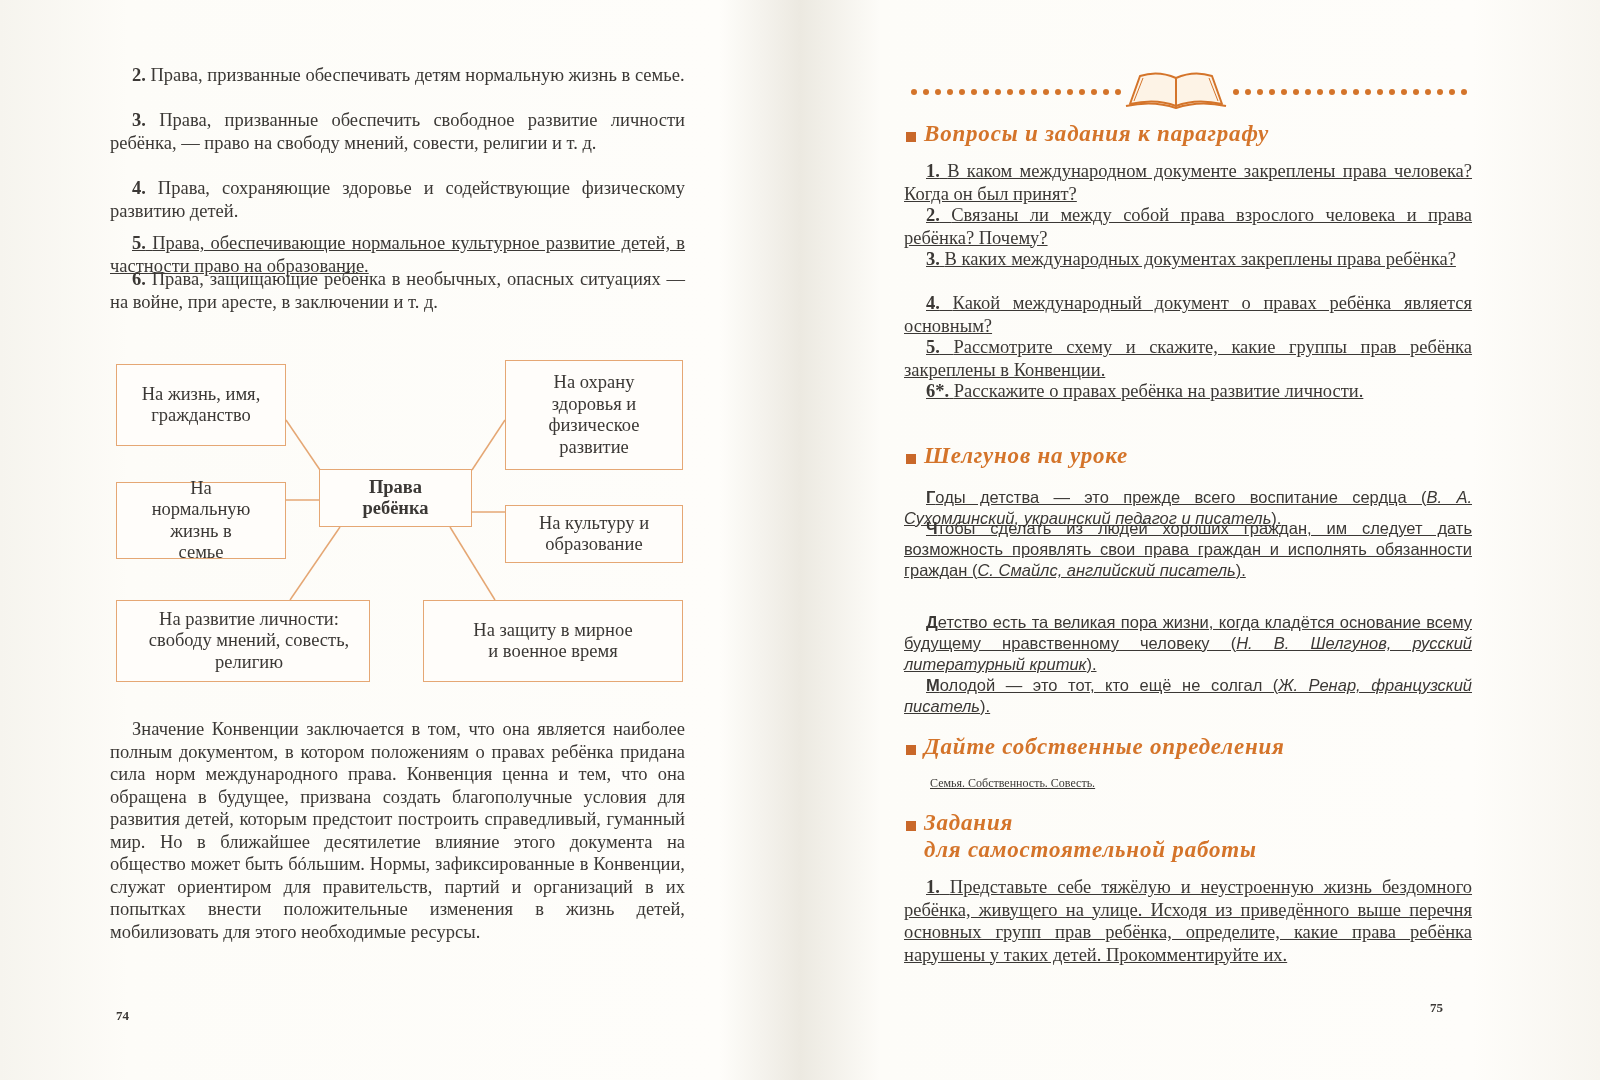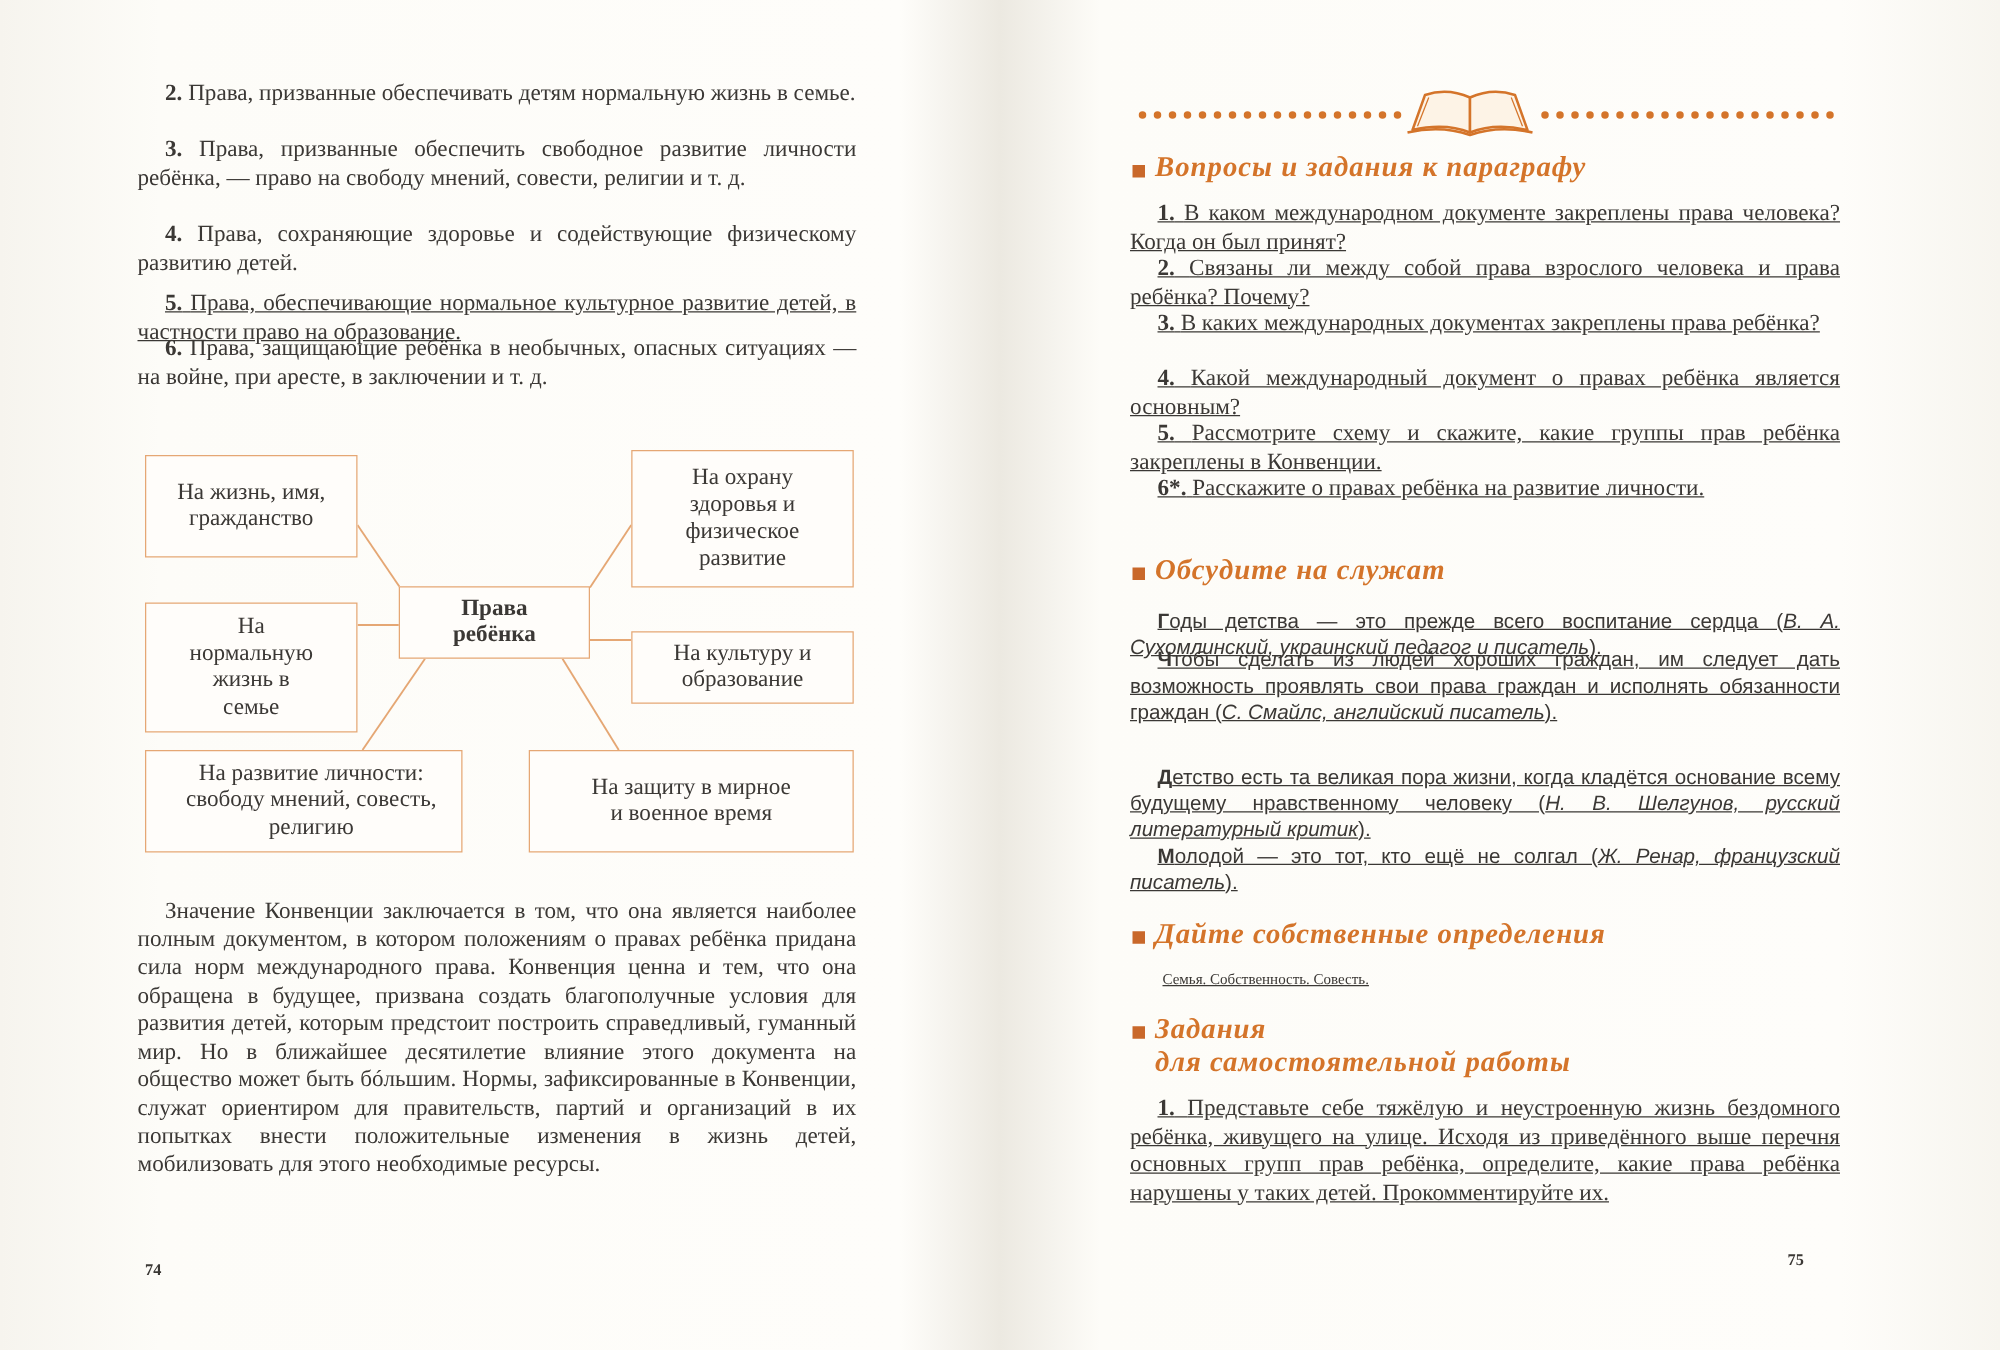--- a/index.html
+++ b/index.html
@@ -72,21 +72,21 @@
           <line x1="472" y1="512" x2="505" y2="512"></line>
           <line x1="450" y1="527" x2="495" y2="600"></line>
         </g>
       </svg>
       <div class="box center" style="left:319px; top:469px; width:153px; height:58px;">
         <span style="width:90px;">Права ребёнка</span>
       </div>
       <div class="box" style="left:116px; top:364px; width:170px; height:82px;">
         <span style="width:120px;">На жизнь, имя, гражданство</span>
       </div>
-      <div class="box" style="left:116px; top:482px; width:170px; height:104px;">
+      <div class="box" style="left:116px; top:482px; width:170px; height:77px;">
         <span style="width:110px;">На нормальную жизнь в семье</span>
       </div>
       <div class="box" style="left:116px; top:600px; width:254px; height:82px;justify-content:flex-end;">
         <span style="width:240px;">На развитие личности: свободу мнений, совесть, религию</span>
       </div>
       <div class="box" style="left:505px; top:360px; width:178px; height:110px;">
         <span style="width:150px;">На охрану здоровья и физическое развитие</span>
       </div>
       <div class="box" style="left:505px; top:505px; width:178px; height:58px;">
         <span style="width:160px;">На культуру и образование</span>
@@ -174,21 +174,21 @@
     <div class="para right-text indent" style="left:104px; top:336px;">
       <span class="num">5.</span>
       <span>Рассмотрите схему и скажите, какие группы прав ребёнка закреплены в Конвенции.</span>
     </div>
     <div class="para right-text indent" style="left:104px; top:380px;">
       <span class="num">6*.</span>
       <span>Расскажите о правах ребёнка на развитие личности.</span>
     </div>
 
     <div class="bullet" style="top:454px;"></div>
-    <div class="heading" style="top:442px;">Обсудите на служат</div>
+    <div class="heading" style="top:442px;">Шелгунов на уроке</div>
 
     <div class="para quote right-text indent" style="left:104px; top:487px;">
       <span class="cap">Г</span><span>оды детства — это прежде всего воспитание сердца (</span><span class="author">В. А. Сухомлинский, украинский педагог и писатель</span><span>).</span>
     </div>
     <div class="para quote right-text indent" style="left:104px; top:518px;">
       <span class="cap">Ч</span><span>тобы сделать из людей хороших граждан, им следует дать возможность проявлять свои права граждан и исполнять обязанности граждан (</span><span class="author">С. Смайлс, английский писатель</span><span>).</span>
     </div>
     <div class="para quote right-text indent" style="left:104px; top:612px;">
       <span class="cap">Д</span><span>етство есть та великая пора жизни, когда кладётся основание всему будущему нравственному человеку (</span><span class="author">Н. В. Шелгунов, русский литературный критик</span><span>).</span>
     </div>

